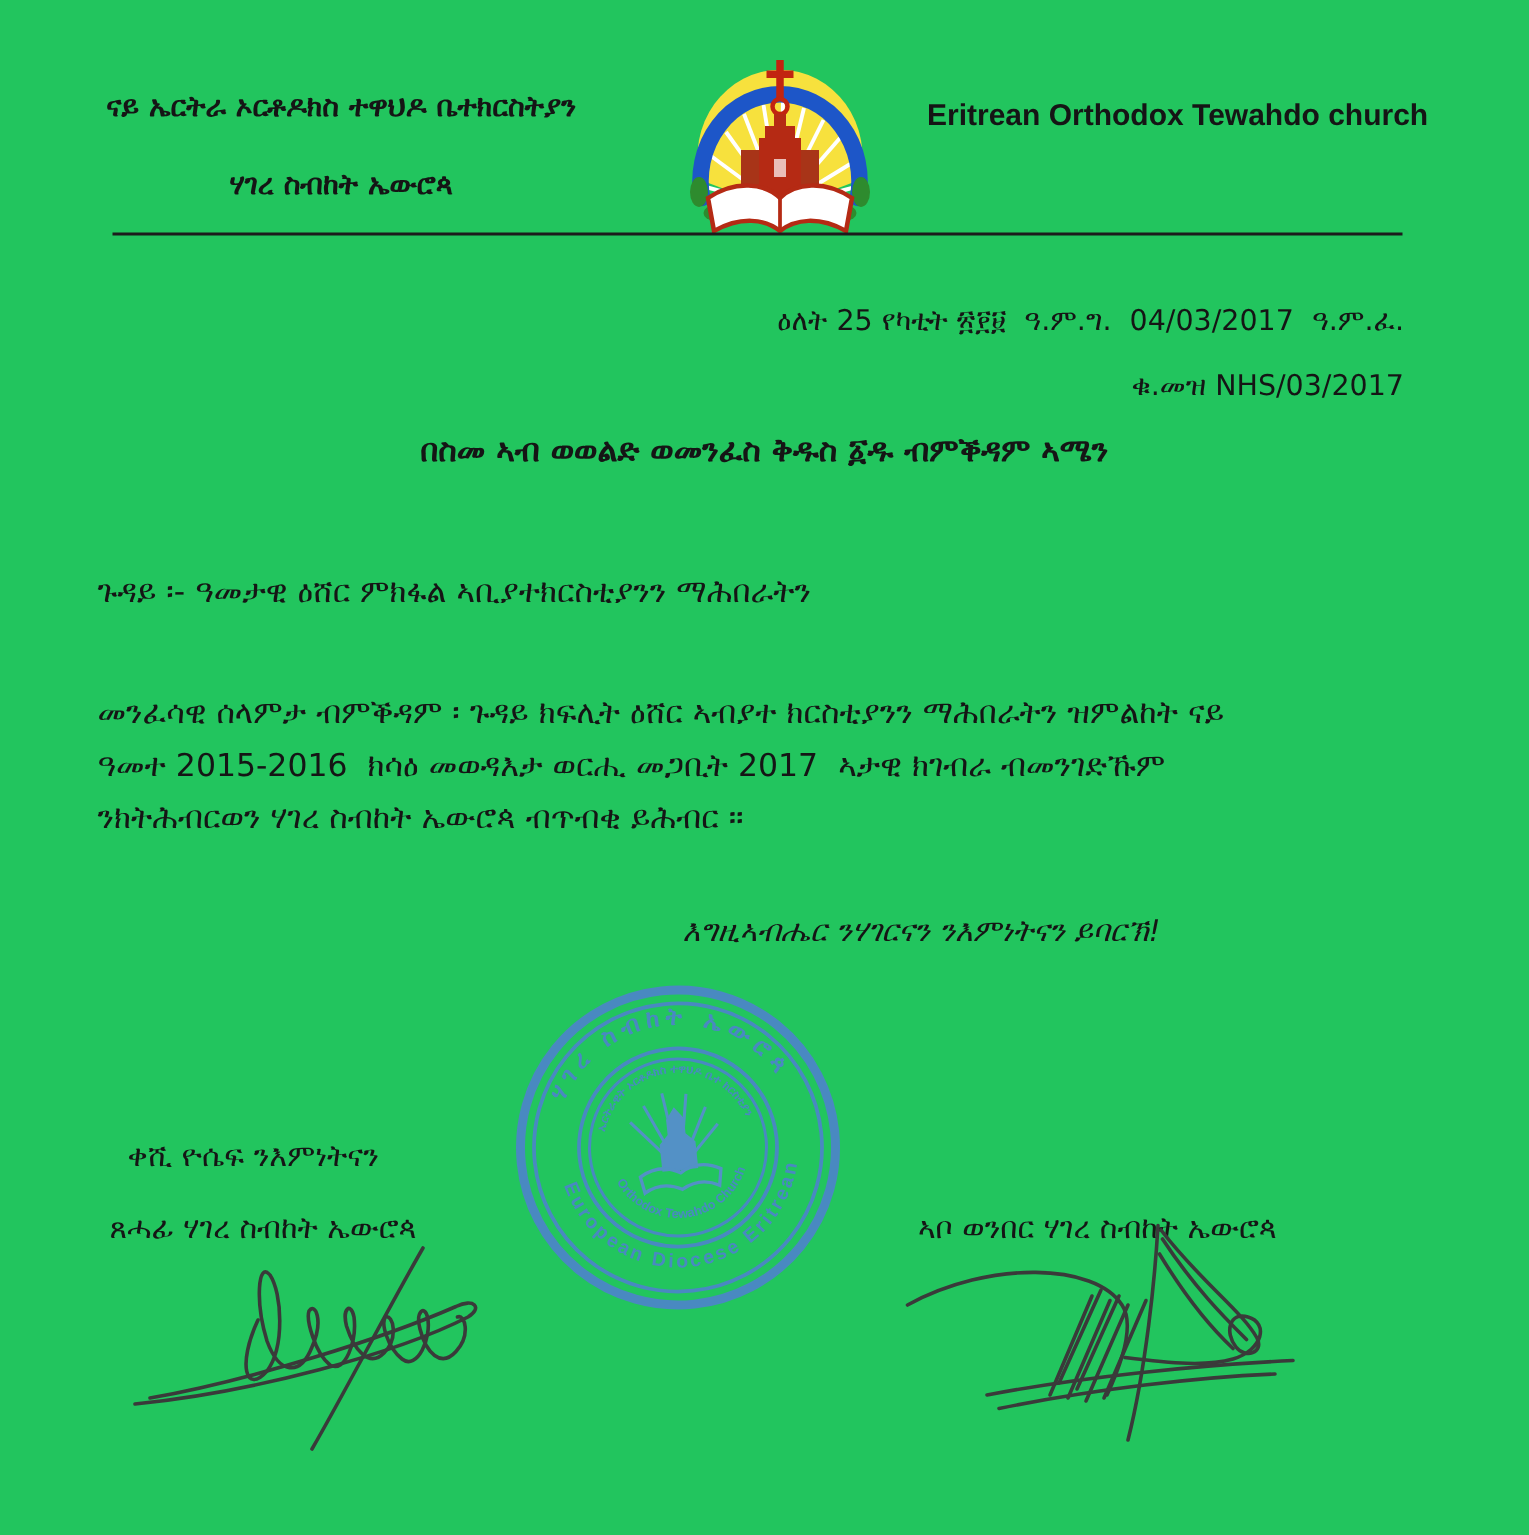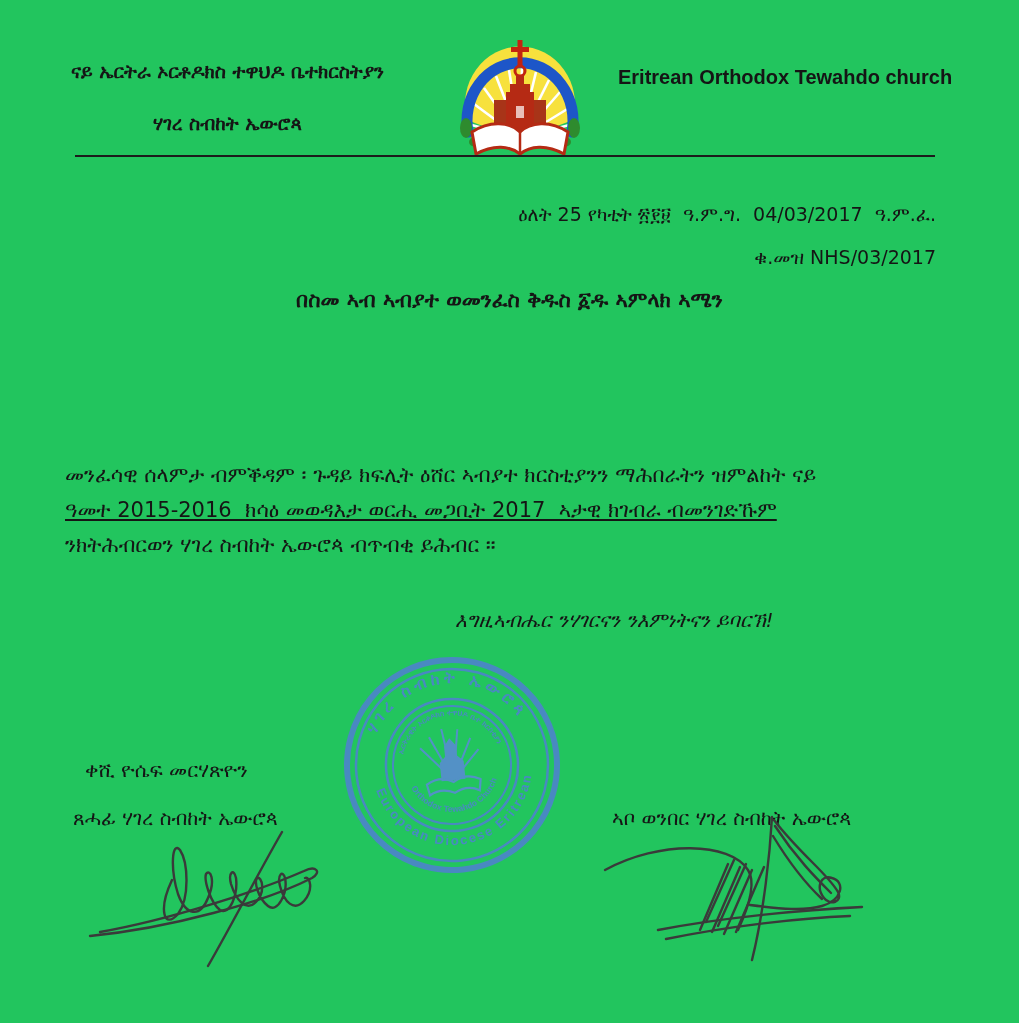--- a/index.html
+++ b/index.html
@@ -74,26 +74,27 @@
     </svg>
   </div>
 
   <div class="t bold center eng" style="left:618px;top:66px;width:298px;font-size:20px;">Eritrean Orthodox Tewahdo church</div>
 
   <div class="hr" style="left:75px;top:155px;width:860px;"></div>
 
   <div class="t right" style="left:420px;top:203px;width:516px;font-size:19px;">ዕለት 25 የካቲት ፳፻፱  ዓ.ም.ግ.  04/03/2017  ዓ.ም.ፈ.</div>
   <div class="t right" style="left:420px;top:246px;width:516px;font-size:19px;">ቁ.መዝ NHS/03/2017</div>
 
-  <div class="t bold center" style="left:0;top:288px;width:1019px;font-size:21px;">በስመ ኣብ ኣብያተ ወመንፈስ ቅዱስ ፩ዱ ኣምላክ ኣሜን</div>
+  <div class="t bold center" style="left:0;top:288px;width:1019px;font-size:21px;">በስመ ኣብ ወወልድ ወመንፈስ ቅዱስ ፩ዱ ብምቕዳም ኣሜን</div>
 
+  <div class="t" style="left:65px;top:382px;font-size:21px;">ጉዳይ ፡- ዓመታዊ ዕሸር ምክፋል ኣቢያተክርስቲያንን ማሕበራትን</div>
 
   <div>
     <div class="t" style="left:65px;top:463px;font-size:21px;">መንፈሳዊ ሰላምታ ብምቕዳም ፡ ጉዳይ ክፍሊት ዕሸር ኣብያተ ክርስቲያንን ማሕበራትን ዝምልከት ናይ</div>
-    <div class="t" style="left:65px;top:498px;font-size:21px;text-decoration:underline;">ዓመተ 2015-2016  ክሳዕ መወዳእታ ወርሒ መጋቢት 2017  ኣታዊ ክገብራ ብመንገድኹም</div>
+    <div class="t" style="left:65px;top:498px;font-size:21px;">ዓመተ 2015-2016  ክሳዕ መወዳእታ ወርሒ መጋቢት 2017  ኣታዊ ክገብራ ብመንገድኹም</div>
     <div class="t" style="left:65px;top:533px;font-size:21px;">ንክትሕብርወን ሃገረ ስብከት ኤውሮጳ ብጥብቂ ይሕብር ።</div>
   </div>
 
   <div class="t italic" style="left:455px;top:608px;font-size:20px;">እግዚኣብሔር ንሃገርናን ንእምነትናን ይባርኽ!</div>
 
   <div class="abs" style="left:337px;top:650px;width:230px;height:230px;opacity:0.87;transform:rotate(-6deg);">
     <svg width="230" height="230" viewBox="0 0 230 230">
       <defs>
         <path id="arcOuterTop" d="M33,115 A82,82 0 0 1 197,115"></path>
         <path id="arcOuterBottom" d="M35,115 A80,80 0 0 0 195,115"></path>
@@ -127,21 +128,21 @@
             <line x1="115" y1="130" x2="124" y2="80"></line>
           <line x1="115" y1="130" x2="136" y2="90"></line>
             <line x1="115" y1="130" x2="143" y2="102"></line>
         </g>
         <path d="M103,130 V112 L109,106 V96 L115,88 L121,96 V106 L127,112 V130 Z" fill="#5b8ad6"></path>
         <path d="M88,132 Q102,124 115,132 Q128,124 142,132 L140,143 Q128,136 115,143 Q102,136 90,143 Z" fill="none" stroke="#5b8ad6" stroke-width="2.2"></path>
       </g>
     </svg>
   </div>
 
-  <div class="t" style="left:85px;top:758px;font-size:20px;">ቀሺ ዮሴፍ መርሃጽዮን</div>
+  <div class="t" style="left:85px;top:758px;font-size:20px;">ቀሺ ዮሴፍ ንእምነትናን</div>
   <div class="t" style="left:73px;top:806px;font-size:20px;">ጸሓፊ ሃገረ ስብከት ኤውሮጳ</div>
   <div class="abs" style="left:60px;top:818px;width:300px;height:150px;">
     <svg width="300" height="150" viewBox="0 0 300 150">
       <g fill="none" stroke="#3a3a3a" stroke-width="2.4" stroke-linecap="round">
         <path d="M30,118 C110,110 205,84 252,60 C262,54 256,47 244,53 C196,74 108,102 40,114"></path>
         <path d="M148,148 C170,110 200,52 222,14"></path>
         <path d="M112,62 C98,92 104,112 118,96 C130,80 128,44 120,32 C112,22 110,50 118,76 C126,98 140,100 148,80 C156,62 150,50 146,56 C144,62 150,84 160,92 C170,98 178,76 176,60 C174,50 168,54 171,66 C176,82 186,94 196,84 C206,74 202,58 197,60 C194,64 198,80 208,88 C218,96 228,74 225,60 C223,52 217,56 220,68 C224,84 234,94 244,83 C254,72 250,58 245,60"></path>
       </g>
     </svg>
   </div>

